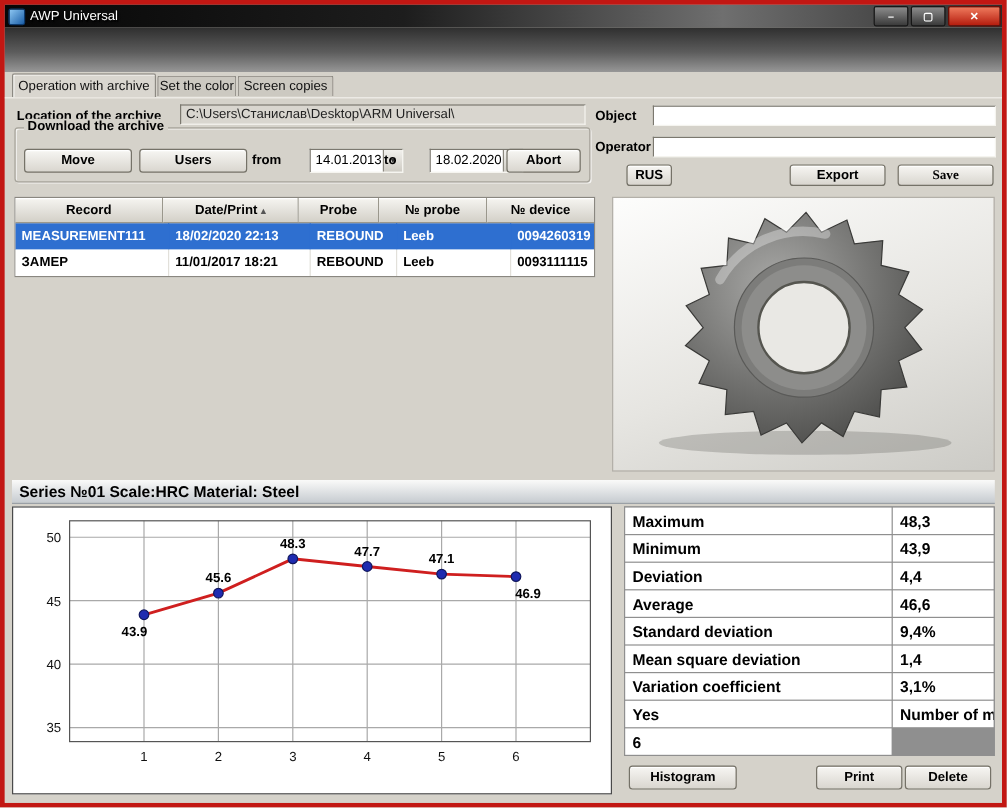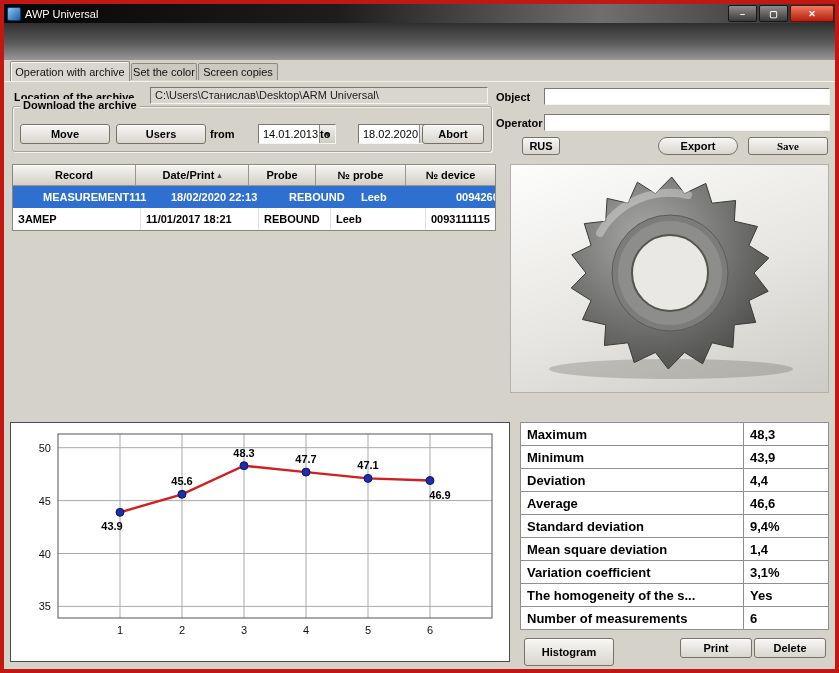--- a/index.html
+++ b/index.html
@@ -62,36 +62,36 @@
   #to-combo{left:332px;top:64px;width:78px;height:20px;}
   #abort-btn{left:418px;top:64px;width:62px;height:20px;}
 
   #object-label{left:492px;top:31px;}
   #operator-label{left:492px;top:57px;}
   .field{background:#fff;border:1px solid;border-color:#7b786f #f5f4ef #f5f4ef #7b786f;
     font:11px "Liberation Sans",sans-serif;padding:0 4px;outline:none;}
   #object-input{left:540px;top:28px;width:286px;height:17px;}
   #operator-input{left:540px;top:54px;width:286px;height:17px;}
   #rus-btn{left:518px;top:77px;width:38px;height:18px;}
-  #export-btn{left:654px;top:77px;width:80px;height:18px;border-radius:9px;}
+  #export-btn{left:654px;top:77px;width:80px;height:18px;}
   #save-btn{left:744px;top:77px;width:80px;height:18px;font-family:Liberation Serif, serif;}
 
   
   #records-table{left:8px;top:104px;width:484px;border:1px solid #8a8780;background:#fff;}
   .thead{display:flex;height:21px;}
   .th{background:linear-gradient(#f6f5f1,#d3d0c8);border-right:1px solid #9a978c;
     border-bottom:1px solid #9a978c;box-shadow:inset 0 1px 0 #fff;
     display:flex;align-items:center;justify-content:center;gap:3px;
     font-size:11px;font-weight:bold;color:#000;text-align:right;}
   .th:last-child{border-right:none;}
   .trow{display:flex;height:22px;background:#fff;}
   .tc{display:flex;align-items:center;padding-left:5px;font-size:11px;font-weight:bold;color:#000;
     border-right:1px solid #e2e0da;white-space:nowrap;overflow:hidden;}
   .tc:last-child{border-right:none;}
-  .trow.selected{background:#2e6fd0;padding-left:25px;}
+  .trow.selected{background:#2e6fd0;}
   .trow.selected .tc{color:#fff;border-right-color:#2e6fd0;}
   .c0{width:122px;} .c1{width:112px;} .c2{width:66px;} .c3{width:89px;} .c4{width:95px;flex:1;}
   .sorticon{font-size:8px;color:#555;}
 
   
   #cutter-panel{left:506px;top:104px;width:319px;height:229px;border:1px solid #b3b0a9;
     background:linear-gradient(160deg,#fdfdfc 0%,#e6e5e1 55%,#cccbc6 100%);overflow:hidden;}
 
   
   #series-bar{left:6px;top:340px;width:819px;height:20px;
@@ -105,21 +105,21 @@
   .plotbox{fill:none;stroke:#555;}
   .tick{font:11px "Liberation Sans",sans-serif;fill:#111;}
   .plabel{font:bold 11px "Liberation Sans",sans-serif;fill:#000;}
 
   
   #stats-panel{left:516px;top:362px;width:309px;display:grid;grid-template-columns:222px 1fr;
     grid-auto-rows:22px;gap:1px;background:#8f8f8f;border:1px solid #8f8f8f;}
   .scell{background:#fff;display:flex;align-items:center;padding-left:6px;
     font-size:13px;font-weight:bold;color:#000;white-space:nowrap;overflow:hidden;}
 
-  #histogram-btn{left:520px;top:578px;width:90px;height:28px;}
+  #histogram-btn{left:520px;top:578px;width:90px;height:20px;}
   #print-btn{left:676px;top:578px;width:72px;height:20px;}
   #delete-btn{left:750px;top:578px;width:72px;height:20px;}
 </style>
 </head>
 <body>
 
 <div id="frame" class="abs">
 
   <div id="titlebar" class="abs">
     <span id="app-icon"></span>
@@ -205,20 +205,21 @@
           </defs>
           <ellipse cx="160" cy="204" rx="122" ry="10" fill="rgba(60,60,55,0.22)"></ellipse>
           <path d="M243.0,108.0 L257.2,126.3 L237.9,135.6 L237.9,135.6 L244.7,157.4 L223.3,159.8 L223.3,159.8 L221.9,182.6 L201.0,177.8 L201.0,177.8 L191.6,198.8 L173.6,187.4 L173.6,187.4 L157.3,204.0 L144.4,187.4 L144.4,187.4 L123.2,197.6 L117.0,177.8 L117.0,177.8 L93.4,180.5 L94.7,159.8 L94.7,159.8 L71.5,154.5 L80.1,135.6 L80.1,135.6 L60.2,123.0 L75.0,108.0 L75.0,108.0 L60.8,89.7 L80.1,80.4 L80.1,80.4 L73.3,58.6 L94.7,56.2 L94.7,56.2 L96.1,33.4 L117.0,38.2 L117.0,38.2 L126.4,17.2 L144.4,28.6 L144.4,28.6 L160.7,12.0 L173.6,28.6 L173.6,28.6 L194.8,18.4 L201.0,38.2 L201.0,38.2 L224.6,35.5 L223.3,56.2 L223.3,56.2 L246.5,61.5 L237.9,80.4 L237.9,80.4 L257.8,93.0 L243.0,108.0 Z" fill="url(#cg)" stroke="#3a3a38" stroke-width="1"></path>
           <circle cx="159" cy="108" r="58" fill="#7c7c7a" stroke="#5a5a58"></circle>
           <circle cx="159" cy="108" r="52" fill="#8d8d8b"></circle>
           <circle cx="159" cy="108" r="38" fill="#e9e8e4" stroke="#55554f" stroke-width="2"></circle>
           <path d="M 89 68 A 80 80 0 0 1 177 30" fill="none" stroke="rgba(255,255,255,0.32)" stroke-width="8" stroke-linecap="round"></path>
         </svg>
     </div>
 
+    <div id="series-bar" class="abs">Series №01 Scale:HRC Material: Steel</div>
 
     <div id="chart-panel" class="abs">
       <svg id="chart-svg" width="496" height="236">
           <line x1="108.0" y1="10" x2="108.0" y2="194" class="grid"></line>
           <text x="108.0" y="210" text-anchor="middle" class="tick">1</text>
           <line x1="170.0" y1="10" x2="170.0" y2="194" class="grid"></line>
           <text x="170.0" y="210" text-anchor="middle" class="tick">2</text>
           <line x1="232.0" y1="10" x2="232.0" y2="194" class="grid"></line>
           <text x="232.0" y="210" text-anchor="middle" class="tick">3</text>
           <line x1="294.0" y1="10" x2="294.0" y2="194" class="grid"></line>
@@ -260,21 +261,20 @@
       <div class="scell">Deviation</div>
       <div class="scell">4,4</div>
       <div class="scell">Average</div>
       <div class="scell">46,6</div>
       <div class="scell">Standard deviation</div>
       <div class="scell">9,4%</div>
       <div class="scell">Mean square deviation</div>
       <div class="scell">1,4</div>
       <div class="scell">Variation coefficient</div>
       <div class="scell">3,1%</div>
-      <div class="scell">The homogeneity of the s...</div>
       <div class="scell">Yes</div>
       <div class="scell">Number of measurements</div>
       <div class="scell">6</div>
     </div>
 
     <div id="histogram-btn" class="abs btn">Histogram</div>
     <div id="print-btn" class="abs btn">Print</div>
     <div id="delete-btn" class="abs btn">Delete</div>
 
   </div>

